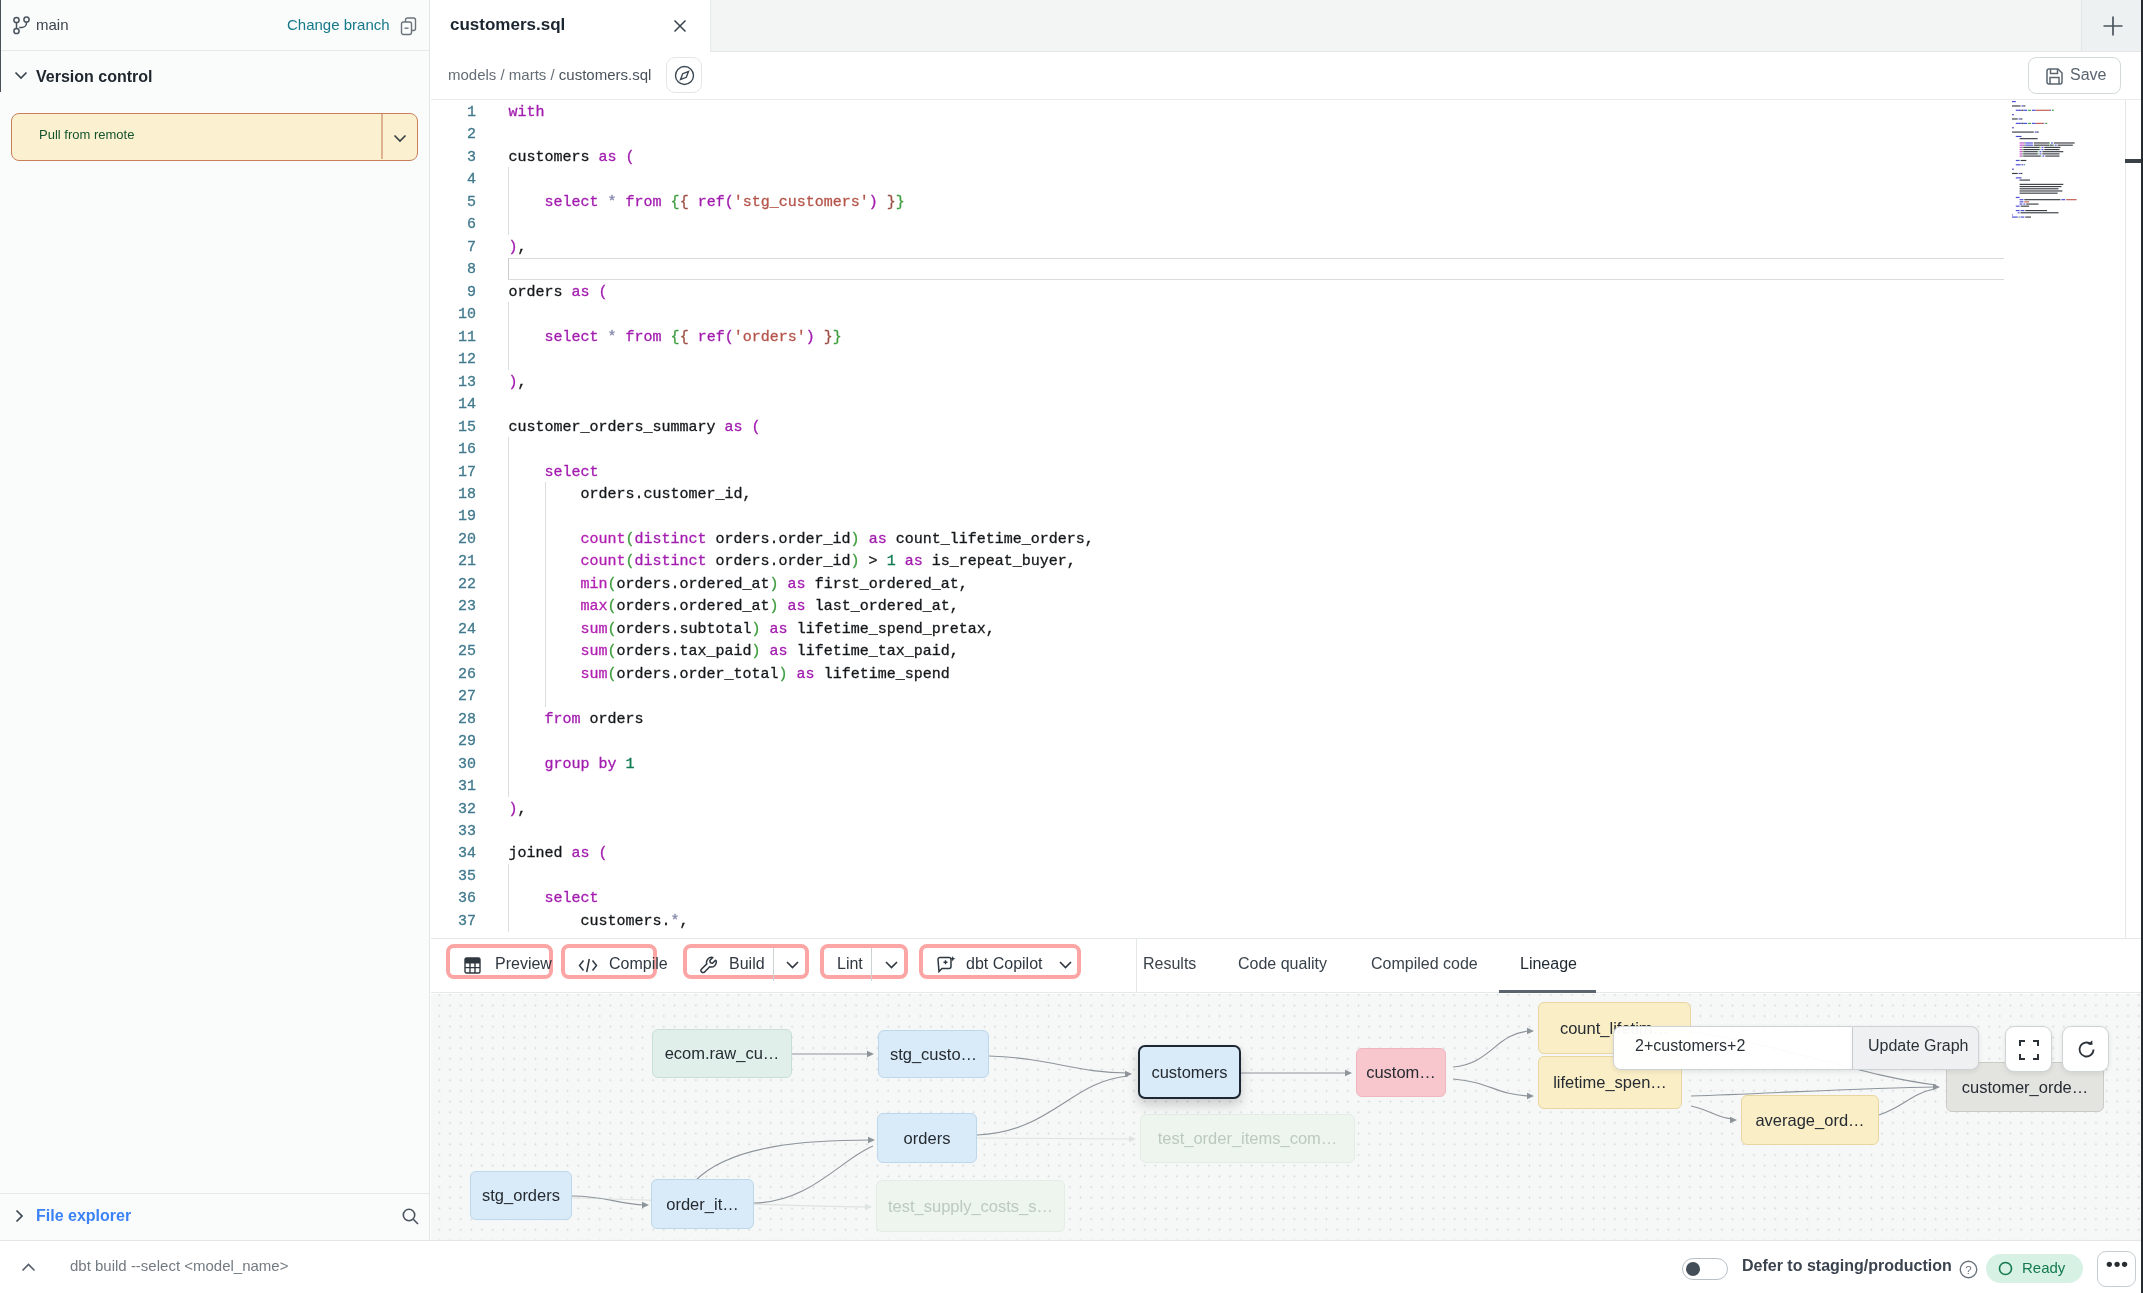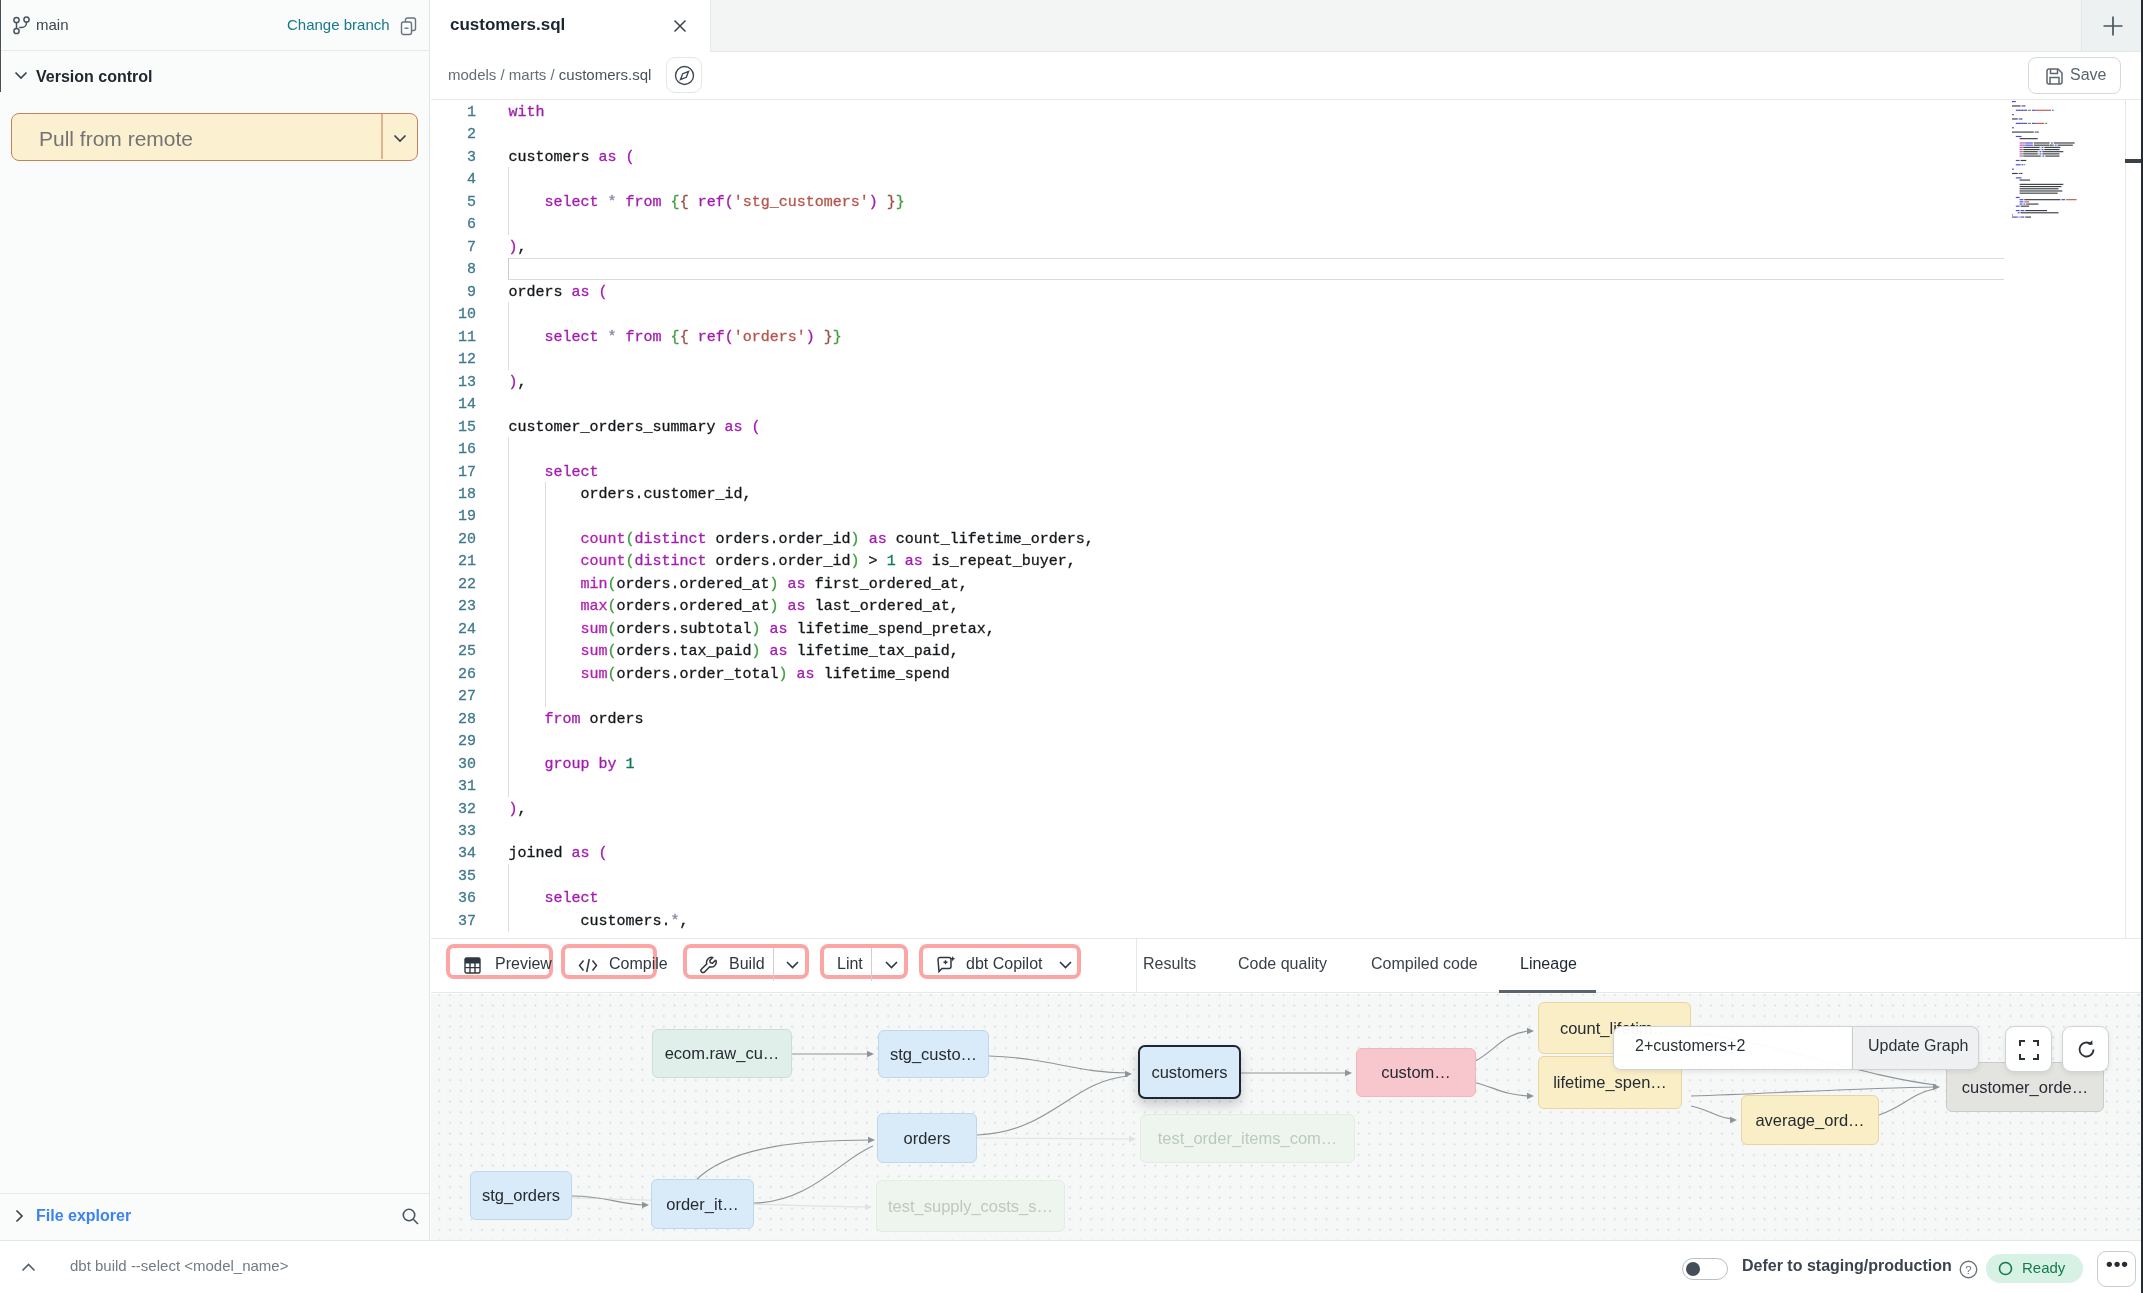--- a/index.html
+++ b/index.html
@@ -8,21 +8,21 @@
 #app { position:relative; width:2143px; height:1293px; }
 .abs { position:absolute; }
 
 
 #sidebar { left:0; top:0; width:430px; height:1240px; background:#fafbfb; border-right:1px solid #e2e5e5; }
 #branchrow { left:0; top:0; width:430px; height:51px; border-bottom:1px solid #e6e9e9; }
 #branchname { left:36px; top:16px; font-size:15px; color:#3c464f; }
 #changebranch { left:287px; top:16px; font-size:15px; color:#17798a; }
 #vc-head { left:36px; top:68px; font-size:16px; font-weight:bold; color:#20282f; }
 #pullbtn { left:11px; top:113px; width:407px; height:48px; background:#fbf1d1; border:1.5px solid #c9805a; border-radius:8px; }
-#pullbtn .lbl { position:absolute; left:27px; top:13px; font-size:21px; color:#737373; }
+#pullbtn .lbl { position:absolute; left:27px; top:13px; font-size:13px; color:#14532d; }
 #pullbtn .div { position:absolute; left:369px; top:0; width:1.5px; height:45px; background:#c9805a; opacity:.55; }
 #fx-row { left:0; top:1193px; width:429px; height:47px; border-top:1px solid #e6e9e9; background:#fafbfb; }
 #fx-row .lbl { position:absolute; left:36px; top:13px; font-size:16px; font-weight:bold; color:#3b82f6; }
 
 
 #tabbar { left:431px; top:0; width:1712px; height:52px; background:#f3f5f5; border-bottom:1px solid #e4e7e7; }
 #activetab { left:431px; top:0; width:280px; height:52px; background:#fff; border-right:1px solid #e7eaea; }
 #activetab .ttl { position:absolute; left:19px; top:15px; font-size:17px; font-weight:bold; color:#1b2530; }
 #pluscell { left:2081px; top:0; width:60px; height:51px; background:#eef1f1; border-left:1px solid #e4e7e7; }
 
@@ -471,21 +471,21 @@
         <path d="M1448,121 C 1472,113 1480,100 1503,95" fill="none" stroke="#8d959b" stroke-width="1.15"></path>
       </svg>
     <div class="node n-green" style="left:221px; top:35px;  width:140px; height:49px;">ecom.raw_cu…</div>
     <div class="node n-blue" style="left:447px; top:36px;  width:111px; height:48px;">stg_custo…</div>
     <div class="node n-blue" style="left:446px; top:119px; width:100px; height:50px;">orders</div>
     <div class="node n-blue" style="left:39px;  top:177px; width:102px; height:49px;">stg_orders</div>
     <div class="node n-blue" style="left:220px; top:185px; width:103px; height:50px;">order_it…</div>
     <div class="node n-ghost" style="left:709px; top:120px; width:215px; height:49px;">test_order_items_com…</div>
     <div class="node n-ghost" style="left:445px; top:186px; width:189px; height:52px;">test_supply_costs_s…</div>
     <div class="node n-blue" style="left:707px; top:51px;  width:103px; height:54px; border:2.5px solid #1d2733; border-radius:7px; box-shadow:0 6px 12px rgba(0,0,0,.18);">customers</div>
-    <div class="node n-pink" style="left:925px; top:54px;  width:120px;  height:49px;">custom…</div>
+    <div class="node n-pink" style="left:925px; top:54px;  width:90px;  height:49px;">custom…</div>
     <div class="node n-yellow" style="left:1107px; top:8px;   width:153px; height:52px;">count_lifetim…</div>
     <div class="node n-yellow" style="left:1107px; top:62px;  width:144px; height:53px;">lifetime_spen…</div>
     <div class="node n-yellow" style="left:1310px; top:101px; width:138px; height:50px;">average_ord…</div>
     <div class="node n-gray" style="left:1515px; top:68px;  width:158px; height:50px;">customer_orde…</div>
     <div id="ov-left">
         <span class="lbl">2+customers+2</span>
       </div>
     <div id="ov-right">
         <span class="lbl">Update Graph</span>
       </div>

